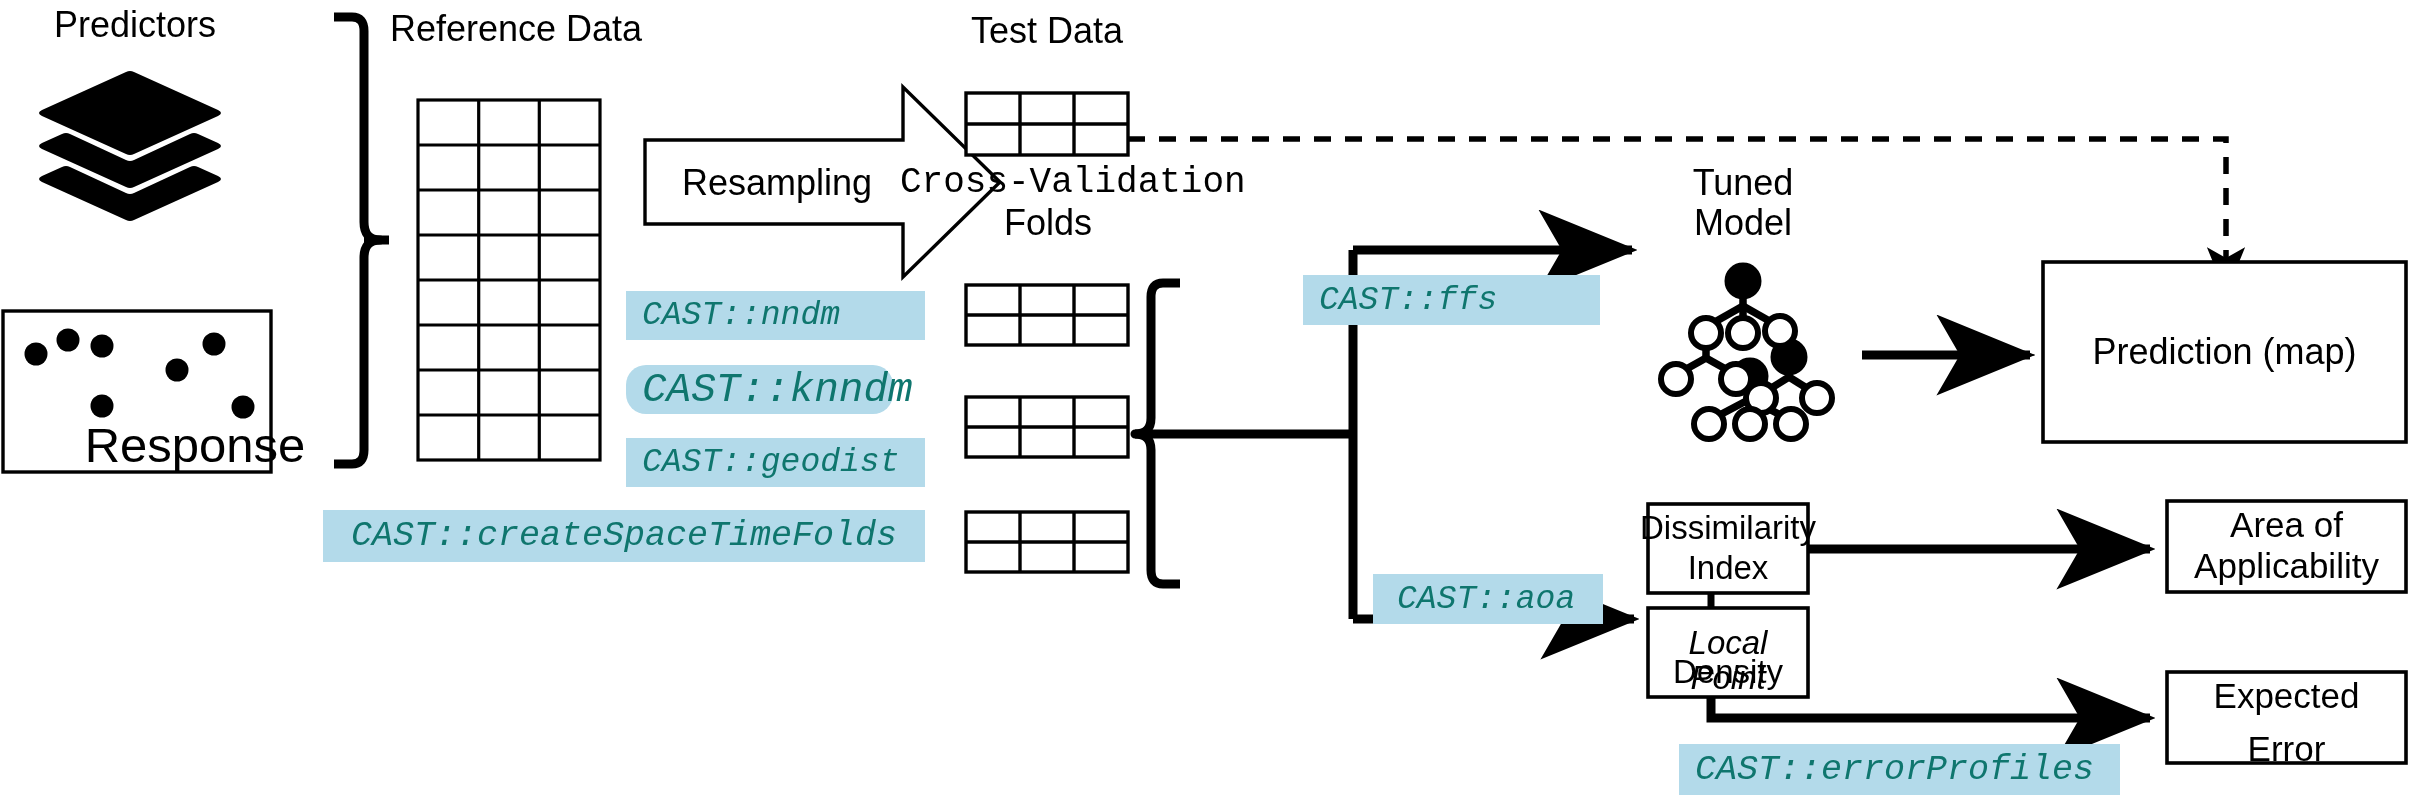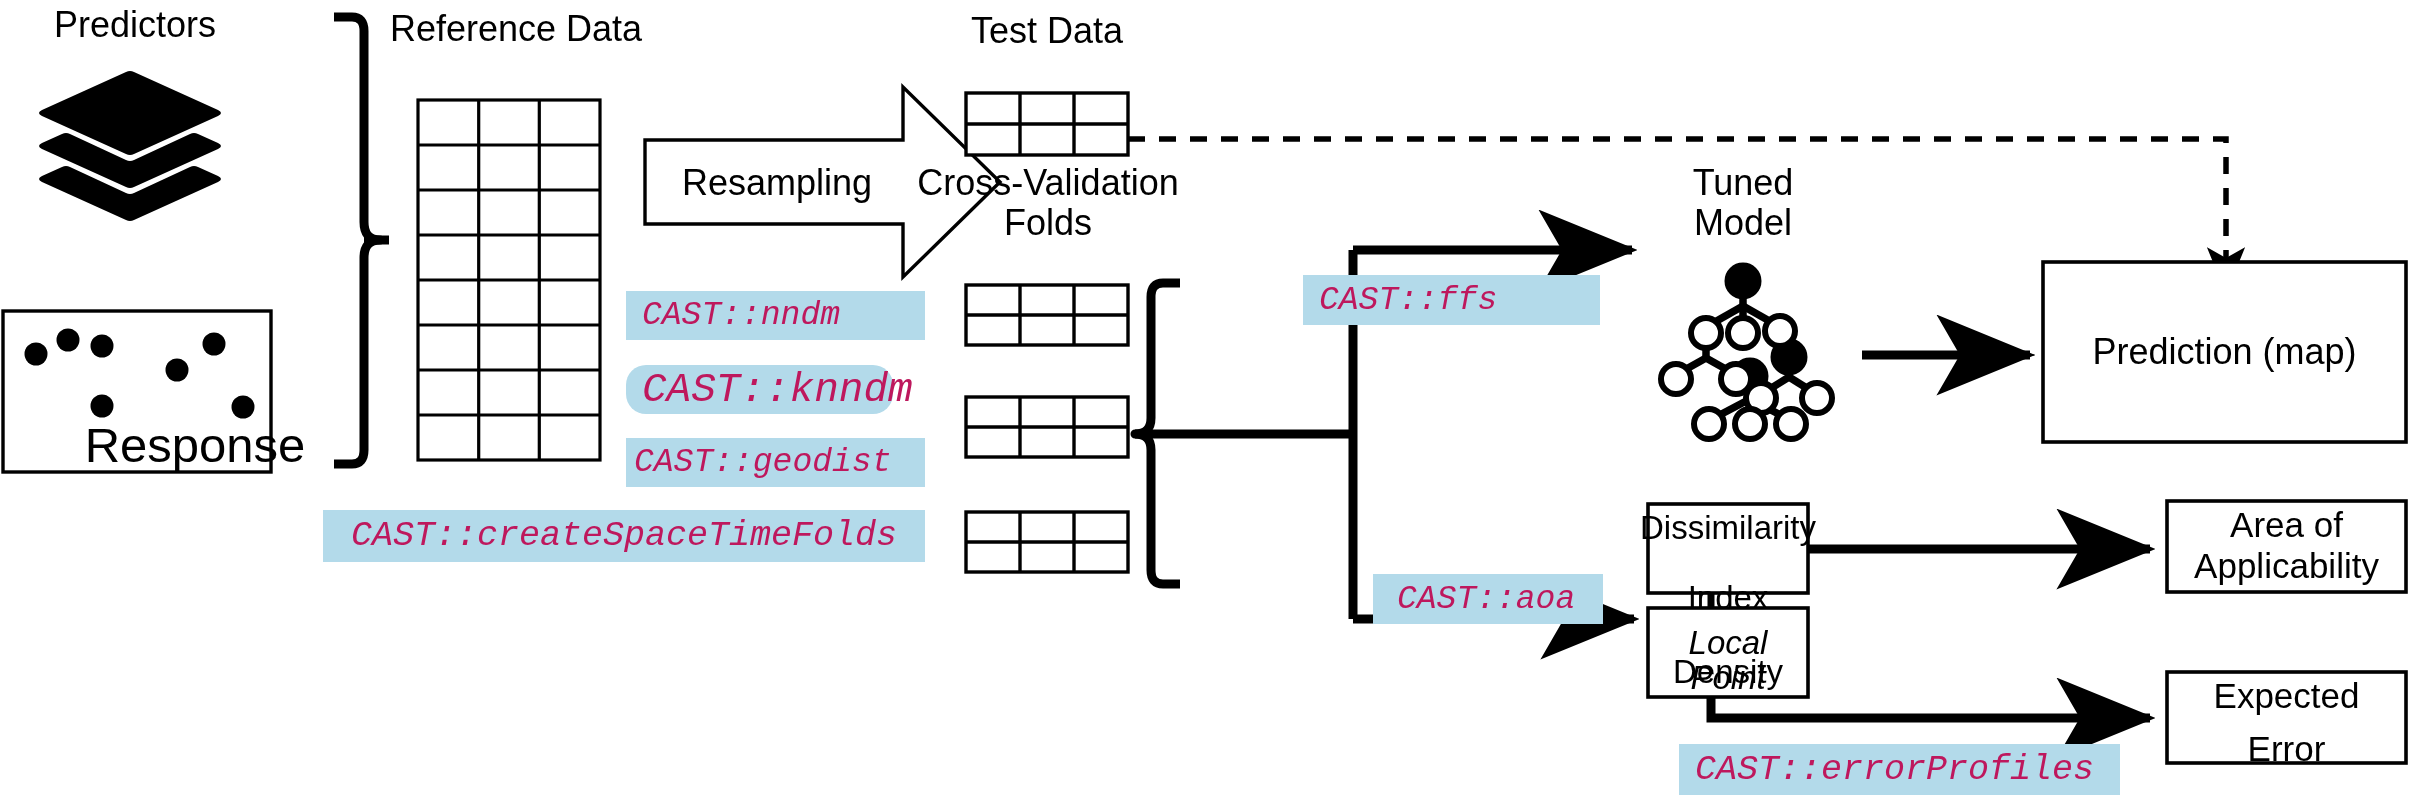--- a/index.html
+++ b/index.html
@@ -1,21 +1,21 @@
 <!DOCTYPE html>
 <html><head>
 <meta charset="utf-8">
 <style>
   html,body{margin:0;padding:0;background:#ffffff;}
   body{font-family:"Liberation Sans",sans-serif;}
   #stage{position:relative;width:2409px;height:795px;background:#ffffff;overflow:hidden;}
   #stage svg.layer{position:absolute;left:0;top:0;width:2409px;height:795px;}
   .lbl{position:absolute;color:#000;font-family:"Liberation Sans",sans-serif;
        white-space:pre;line-height:1.08;text-align:center;}
-  .codelbl{position:absolute;background:#b3daea;color:#be185d;
+  .codelbl{position:absolute;background:#b3daea;color:#0f766e;
        font-family:"Liberation Mono","DejaVu Sans Mono",monospace;font-style:italic;
        white-space:pre;display:flex;align-items:center;box-sizing:border-box;}
   .boxlbl{position:absolute;display:flex;align-items:center;justify-content:center;
        text-align:center;color:#000;font-family:"Liberation Sans",sans-serif;
        line-height:1.05;box-sizing:border-box;}
 </style>
 </head>
 <body>
 
 <div id="stage">
@@ -160,45 +160,45 @@
   <div class="lbl" style="left:0;top:6px;width:270px;font-size:36px;">Predictors</div>
 
   <div class="boxlbl" style="left:13px;top:424px;width:268px;height:44px;font-size:49px;margin-left:48px;">Response</div>
 
   <div class="lbl" style="left:390px;top:10px;width:380px;font-size:36px;text-align:left;">Reference Data</div>
 
   <div class="boxlbl" style="left:648px;top:160px;width:258px;height:46px;font-size:36px;">Resampling</div>
 
   <div class="lbl" style="left:922px;top:12px;width:250px;font-size:36px;">Test Data</div>
 
-  <div class="lbl" style="left:900px;top:164px;width:296px;font-size:36px;">Cross-Validation</div>
+  <div class="lbl" style="left:900px;top:164px;width:296px;font-size:36px;font-family:Liberation Mono, monospace;">Cross-Validation</div>
   <div class="lbl" style="left:900px;top:204px;width:296px;font-size:36px;">Folds</div>
 
   <div class="lbl" style="left:1640px;top:164px;width:206px;font-size:36px;">Tuned</div>
   <div class="lbl" style="left:1640px;top:204px;width:206px;font-size:36px;">Model</div>
 
   <div class="boxlbl" style="left:2043px;top:262px;width:363px;height:180px;font-size:36px;">Prediction (map)</div>
 
   <div class="boxlbl" style="left:1648px;top:508px;width:160px;height:40px;font-size:33px;">Dissimilarity</div>
-  <div class="boxlbl" style="left:1648px;top:548px;width:160px;height:40px;font-size:33px;margin-top:30px;">Index</div>
+  <div class="boxlbl" style="left:1648px;top:548px;width:160px;height:40px;font-size:33px;">Index</div>
 
   <div class="boxlbl" style="left:1648px;top:641px;width:160px;height:40px;font-size:33px;font-style:italic;">Local Point</div>
   <div class="boxlbl" style="left:1648px;top:652px;width:160px;height:40px;font-size:33px;">Density</div>
 
   <div class="boxlbl" style="left:2167px;top:505px;width:239px;height:41px;font-size:35px;">Area of</div>
   <div class="boxlbl" style="left:2167px;top:546px;width:239px;height:41px;font-size:35px;">Applicability</div>
 
   <div class="boxlbl" style="left:2167px;top:676px;width:239px;height:41px;font-size:35px;">Expected</div>
   <div class="boxlbl" style="left:2167px;top:717px;width:239px;height:41px;font-size:35px;margin-top:12px;">Error</div>
 
   <div class="codelbl" style="left:626px;top:291px;width:299px;height:49px;padding-left:16px;font-size:33px;">CAST::nndm</div>
 
   <div class="codelbl" style="left:626px;top:365px;width:267px;height:49px;padding-left:16px;font-size:41px;border-radius:20px;">CAST::knndm</div>
 
-  <div class="codelbl" style="left:626px;top:438px;width:299px;height:49px;padding-left:8px;font-size:33px;">CAST::geodist</div>
+  <div class="codelbl" style="left:626px;top:438px;width:299px;height:49px;padding-left:16px;font-size:33px;">CAST::geodist</div>
 
   <div class="codelbl" style="left:323px;top:510px;width:602px;height:52px;padding-left:28px;font-size:35px;">CAST::createSpaceTimeFolds</div>
 
   <div class="codelbl" style="left:1303px;top:275px;width:297px;height:50px;padding-left:16px;font-size:33px;">CAST::ffs</div>
 
   <div class="codelbl" style="left:1373px;top:574px;width:230px;height:50px;padding-left:24px;font-size:33px;">CAST::aoa</div>
 
   <div class="codelbl" style="left:1679px;top:736px;width:441px;height:52px;padding-left:16px;font-size:35px;margin-top:8px;">CAST::errorProfiles</div>
 
 </div>

